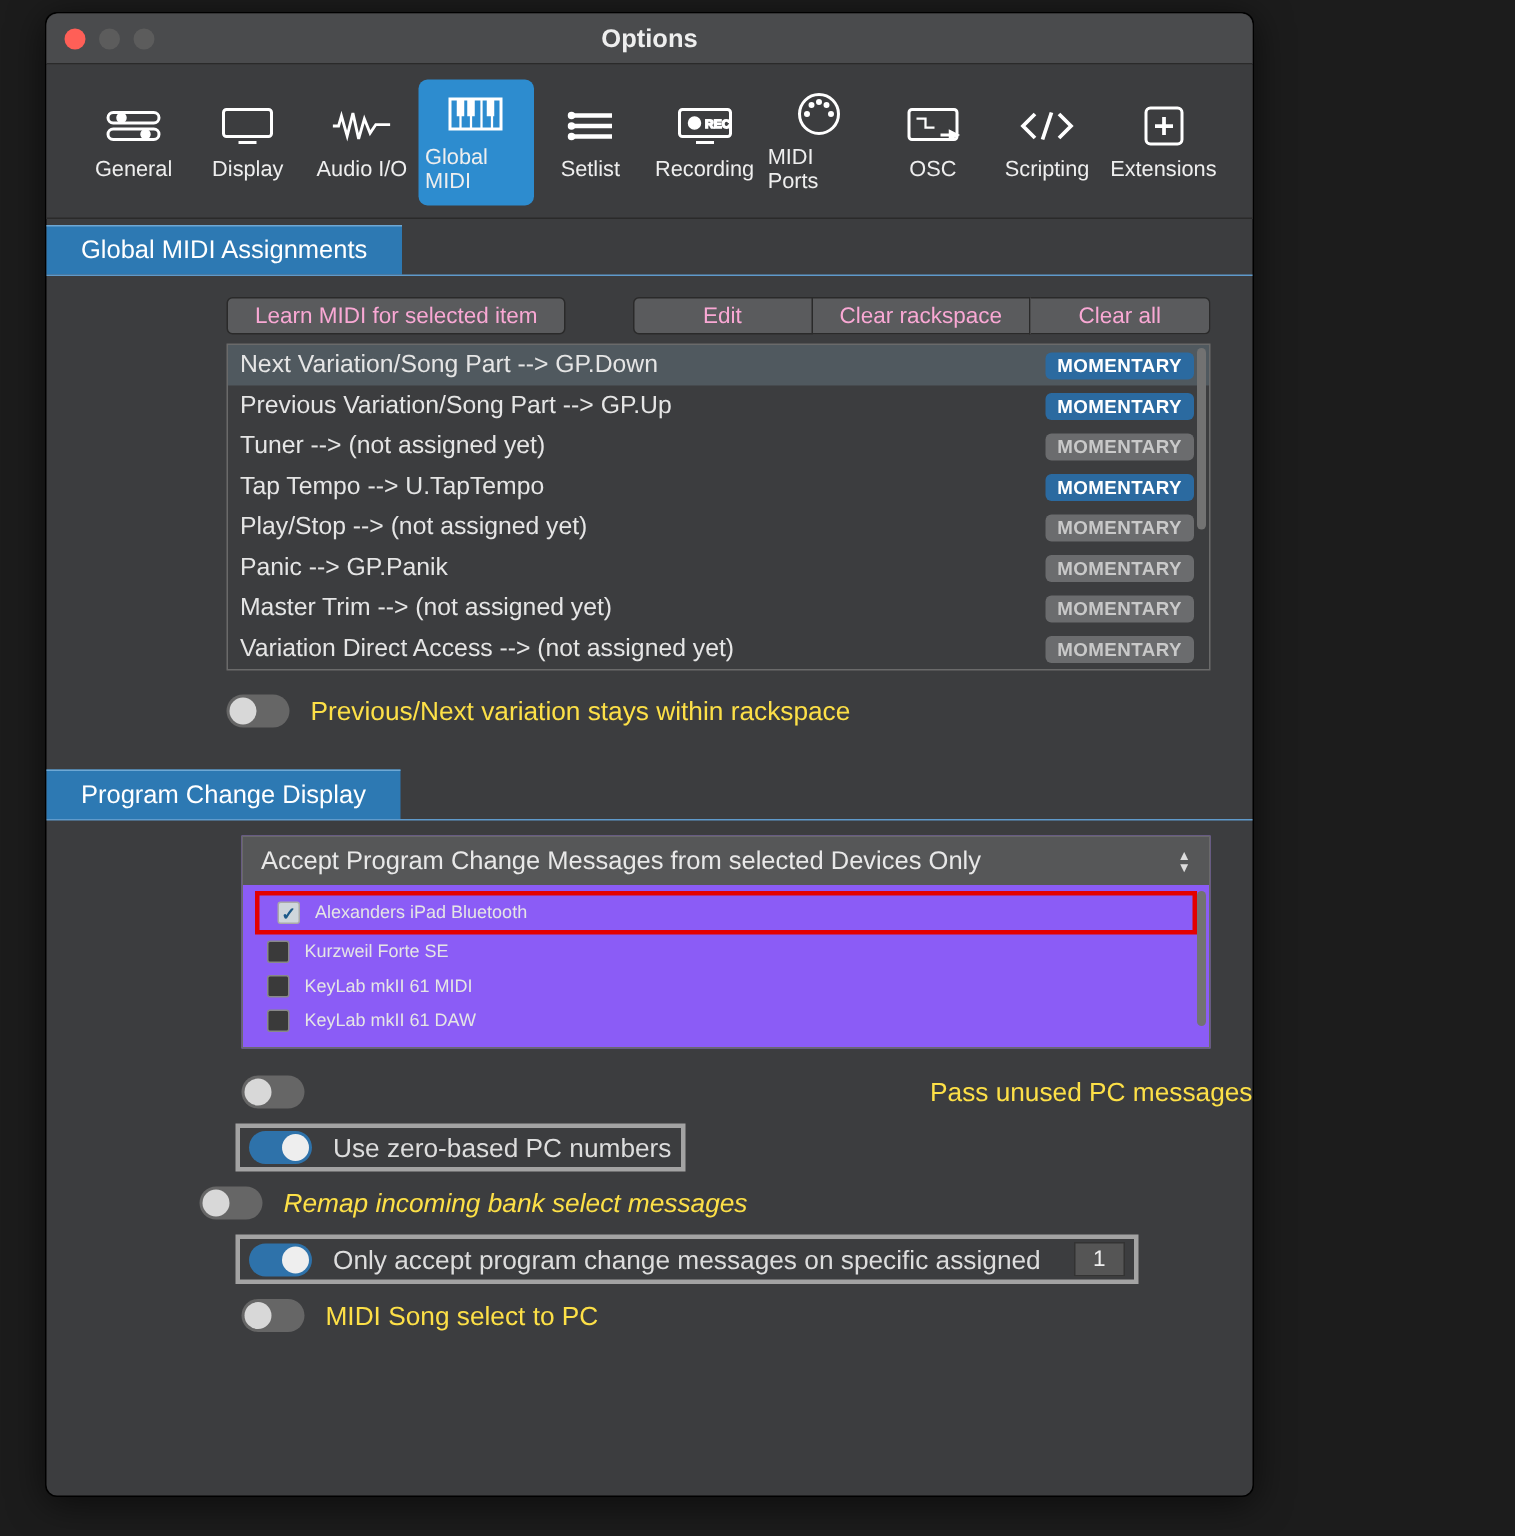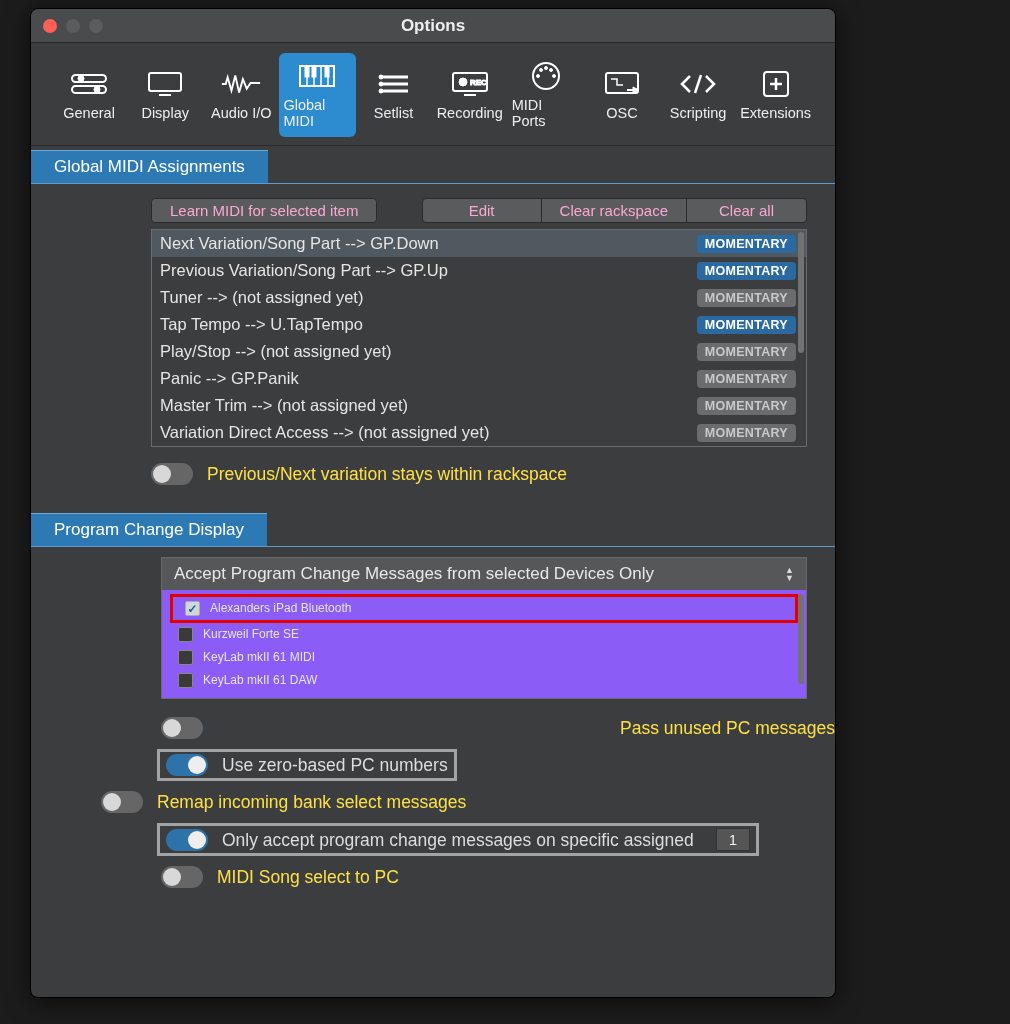--- a/index.html
+++ b/index.html
@@ -418,21 +418,21 @@
       <span>Pass unused PC messages</span>
     </div>
 
     <div style="padding-left:126px; margin:4px 0;">
       <span class="hlred">
         <div class="toggle on"></div>
         <span style="font-size:17.5px;">Use zero-based PC numbers</span>
       </span>
     </div>
 
-    <div class="toggle-line" style="padding-left:70px;">
+    <div class="toggle-line" style="padding-left:102px;font-style:italic;">
       <div class="toggle"></div>
       <span>Remap incoming bank select messages</span>
     </div>
 
     <div style="padding-left:126px; margin:4px 0;">
       <span class="hlred">
         <div class="toggle on"></div>
         <span style="font-size:17.5px;">Only accept program change messages on specific assigned</span>
         <input class="numfield" value="1" style="">
       </span>

